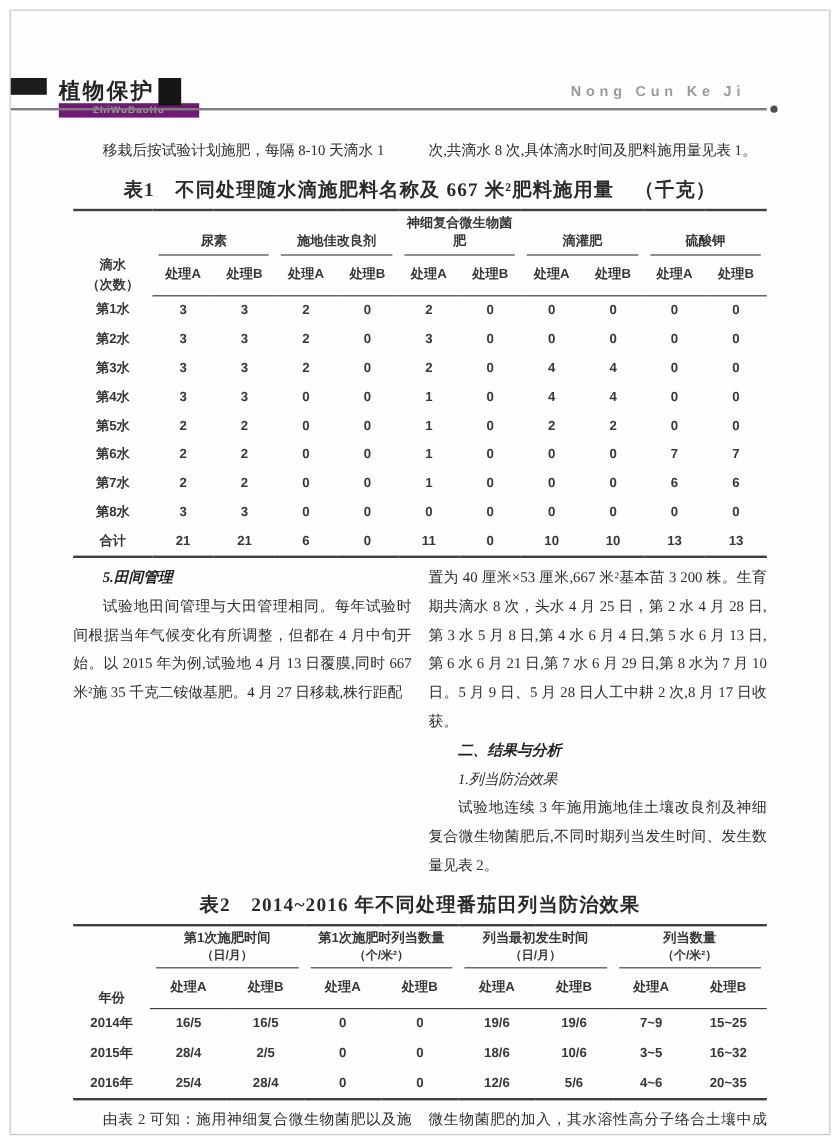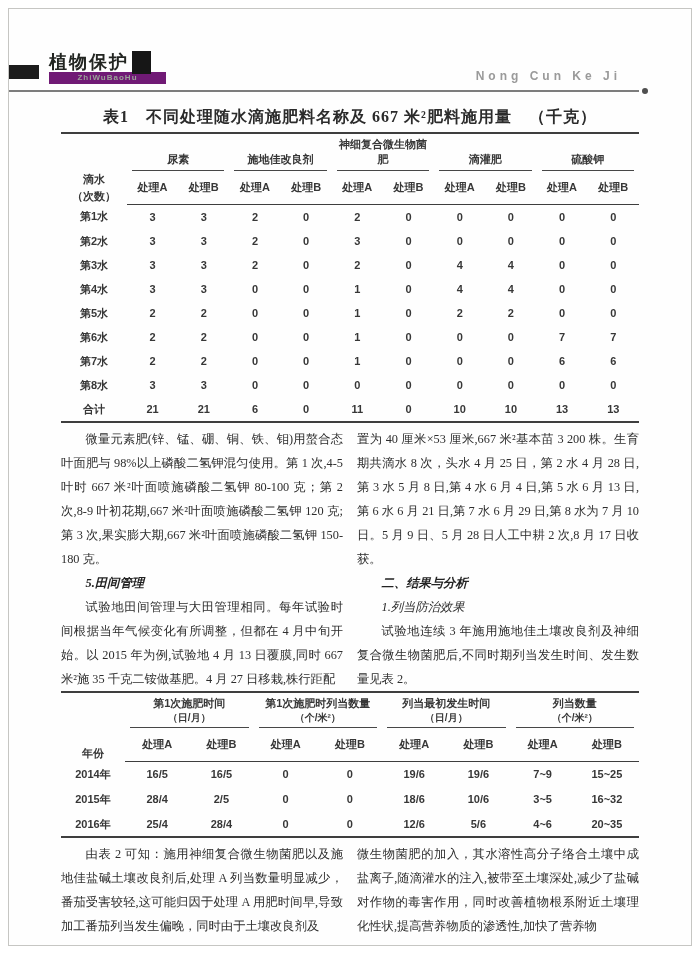--- a/index.html
+++ b/index.html
@@ -4,21 +4,21 @@
 <style>
   * { margin:0; padding:0; box-sizing:border-box; }
   html,body { width:700px; height:954px; background:#ffffff; overflow:hidden;
               font-family:"Liberation Serif", serif; }
   .page { position:absolute; left:8px; top:8px; right:8px; bottom:8px;
           border:1px solid #c6c6c3; background:#fefefe; overflow:hidden; }
 
   
   .masthead { position:relative; height:86px; }
   .edge-bar { position:absolute; left:-1px; top:56px; width:31px; height:14px; background:#1c1c1c; }
-  .badge { position:absolute; left:40px; top:42px; }
+  .badge { position:absolute; left:40px; top:56px; }
   .badge-top { display:flex; align-items:flex-start; }
   .badge-title { font-family:"Liberation Sans", sans-serif; font-size:18px; font-weight:700;
                  color:#222521; letter-spacing:2px; line-height:22px; }
   .badge-square { display:inline-block; width:19px; height:23px; background:#161616; margin-left:3px; }
   .badge-sub { margin-top:-2px; width:117px; background:#701a75; color:#9ba198;
                font-family:"Liberation Sans", sans-serif; font-size:8px; font-weight:700;
                letter-spacing:1px; text-align:center; padding:1px 0 2px; }
   .pinyin { position:absolute; right:70px; top:60px; color:#9a9a9a;
             font-family:"Liberation Sans", sans-serif; font-size:12px; font-weight:700;
             letter-spacing:4px; }
@@ -64,20 +64,24 @@
       <div class="badge-sub">ZhiWuBaoHu</div>
     </div>
     <div class="pinyin">Nong Cun Ke Ji</div>
     <div class="rule">
       <span class="rule-dot"></span>
     </div>
   </div>
 
   <div class="content">
 
+    <div class="cols intro">
+      <div class="indent">移栽后按试验计划施肥，每隔 8-10 天滴水 1</div>
+      <div>次,共滴水 8 次,具体滴水时间及肥料施用量见表 1。</div>
+    </div>
 
     <div class="caption">表1　不同处理随水滴施肥料名称及 667 米²肥料施用量　（千克）</div>
     <table class="data-table" id="table1">
       <colgroup>
         <col style="width:66px">
           <col>
           <col>
           <col>
           <col>
           <col>
@@ -238,32 +242,32 @@
             <td>10</td>
             <td>10</td>
             <td>13</td>
             <td>13</td>
           </tr>
         </tbody>
     </table>
 
     <div class="cols" style="margin-top:4px">
       <div>
-        <p class="indent">微量元素肥(锌、锰、硼、铜、铁、钼)用螯合态叶面肥与 98%以上磷酸二氢钾混匀使用。第 1 次,4-5 叶时 667 米²叶面喷施磷酸二氢钾 80-100 克；第 2 次,8-9 叶初花期,667 米²叶面喷施磷酸二氢钾 120 克;第 3 次,果实膨大期,667 米²叶面喷施磷酸二氢钾 150-180 克。</p>
         <p class="heading">5.田间管理</p>
         <p class="indent">试验地田间管理与大田管理相同。每年试验时间根据当年气候变化有所调整，但都在 4 月中旬开始。以 2015 年为例,试验地 4 月 13 日覆膜,同时 667 米²施 35 千克二铵做基肥。4 月 27 日移栽,株行距配</p>
       </div>
       <div>
         <p>置为 40 厘米×53 厘米,667 米²基本苗 3 200 株。生育期共滴水 8 次，头水 4 月 25 日，第 2 水 4 月 28 日,第 3 水 5 月 8 日,第 4 水 6 月 4 日,第 5 水 6 月 13 日,第 6 水 6 月 21 日,第 7 水 6 月 29 日,第 8 水为 7 月 10 日。5 月 9 日、5 月 28 日人工中耕 2 次,8 月 17 日收获。</p>
         <p class="heading">二、结果与分析</p>
         <p class="subheading">1.列当防治效果</p>
         <p class="indent">试验地连续 3 年施用施地佳土壤改良剂及神细复合微生物菌肥后,不同时期列当发生时间、发生数量见表 2。</p>
       </div>
     </div>
 
+    <div class="caption">表2　2014~2016 年不同处理番茄田列当防治效果</div>
     <table class="data-table" id="table2">
       <colgroup>
         <col style="width:64px">
           <col>
           <col>
           <col>
           <col>
           <col>
           <col>
           <col>

